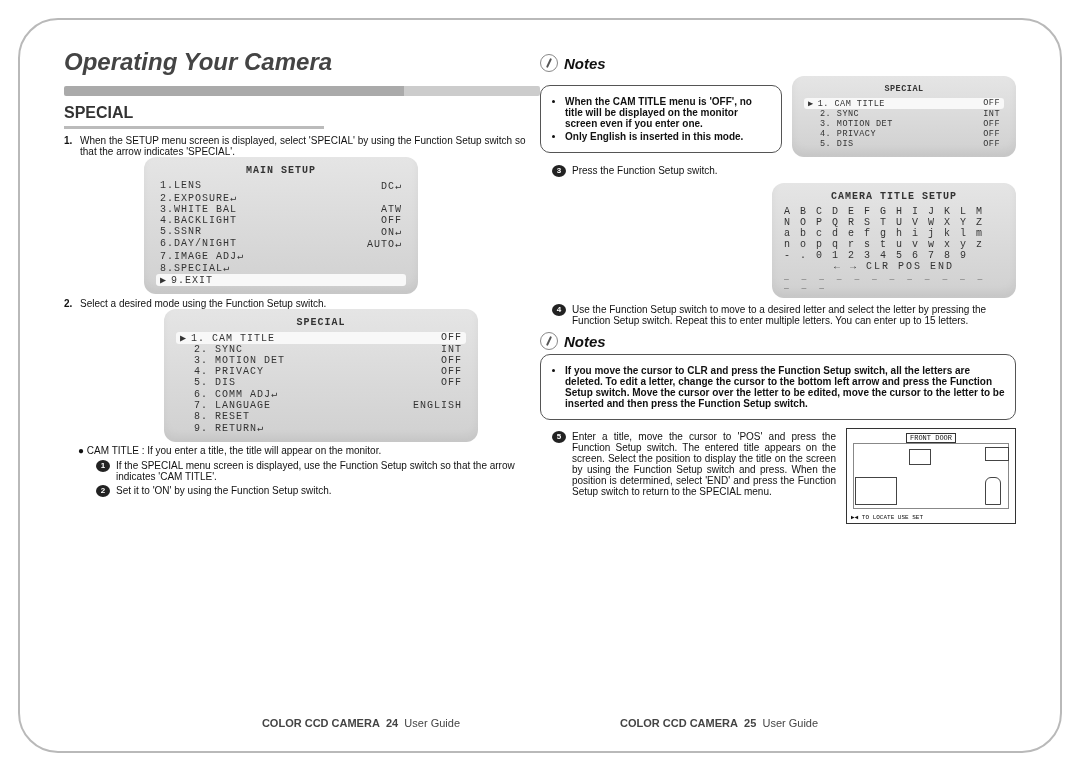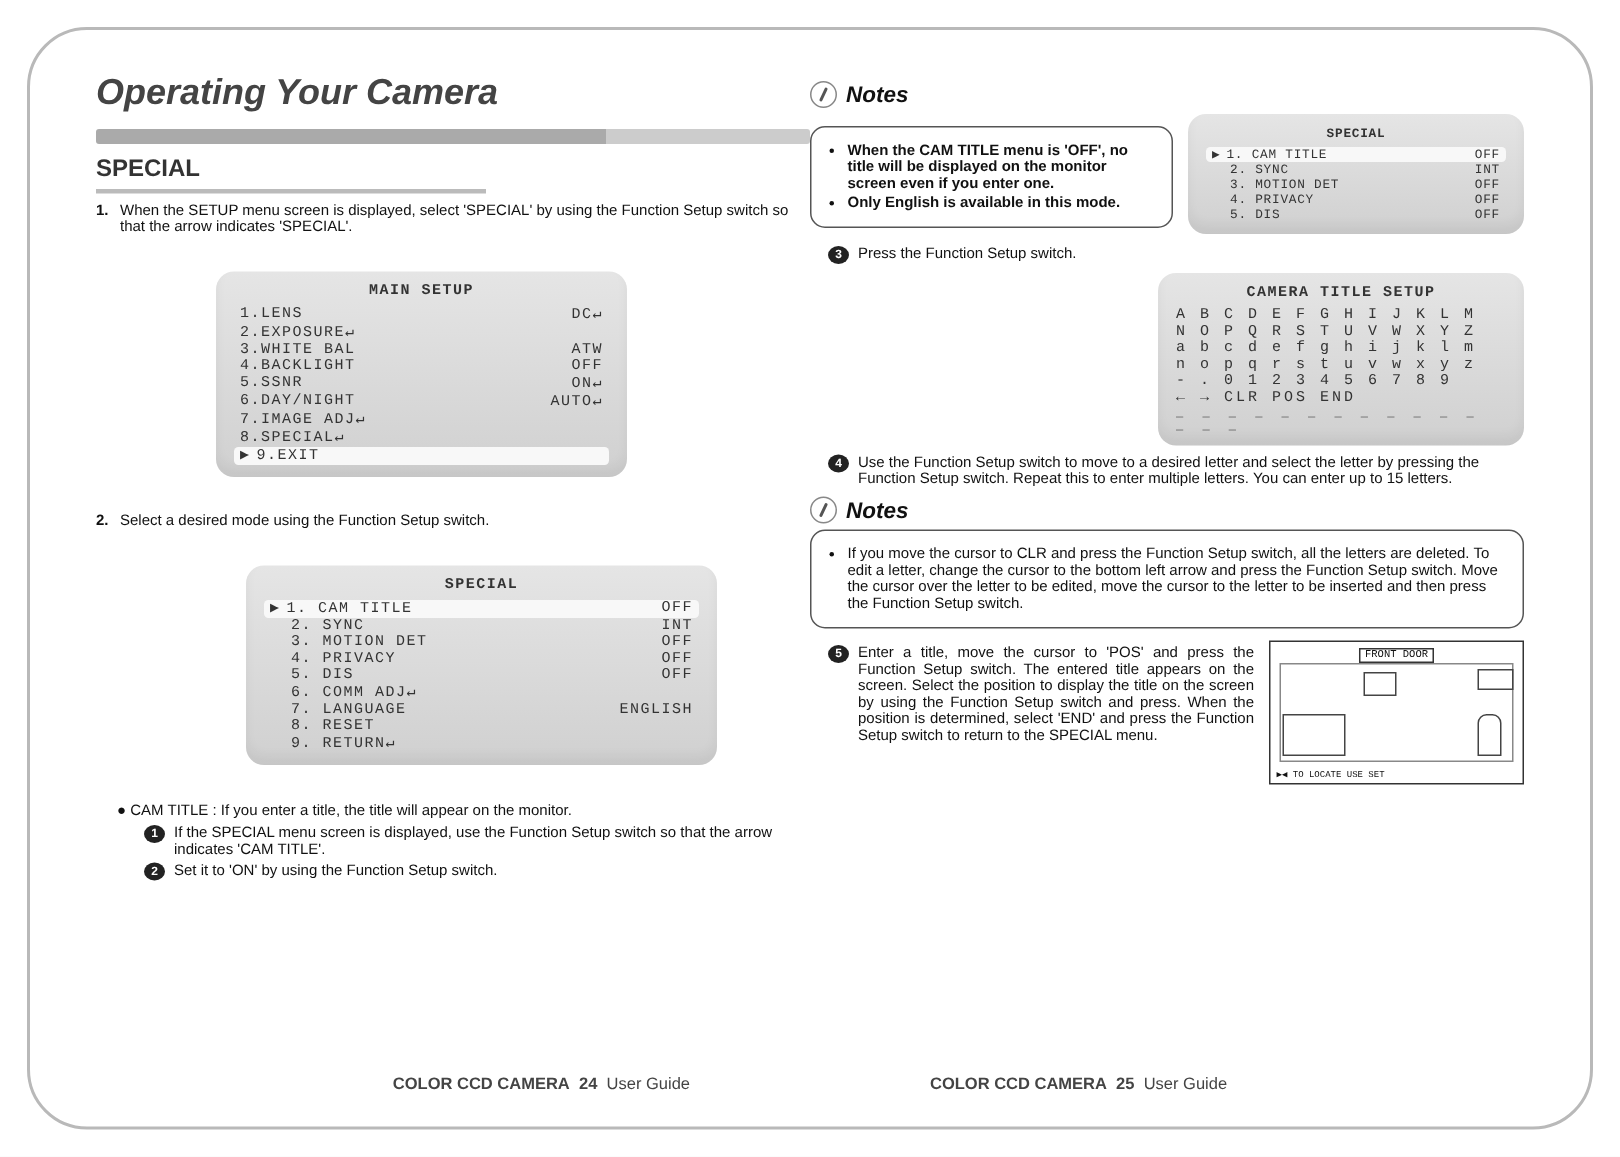--- a/index.html
+++ b/index.html
@@ -18,21 +18,21 @@
   .sub{margin-left:32px}
   .sub-item{display:flex;gap:6px;margin-top:3px}
   .sub-item .blt{min-width:14px;text-align:center;font-weight:bold}
   .blt.circle{display:inline-block;width:12px;height:12px;border-radius:50%;background:#222;color:#fff;font-size:8px;line-height:12px;text-align:center}
   .notes-hdr{display:flex;align-items:flex-end;gap:6px;margin:6px 0 4px;font-style:italic;font-weight:bold;font-size:15px}
   .pin{width:16px;height:16px;border:1px solid #888;border-radius:50%;display:flex;align-items:center;justify-content:center}
   .pin::before{content:'';width:2px;height:10px;background:#555;border-radius:1px;transform:rotate(25deg)}
   .notes-box{border:1px solid #555;border-radius:10px;padding:8px 10px;margin-top:4px}
   .notes-box ul{margin:0;padding-left:14px}
   .notes-box li{margin:2px 0}
-  .osd{background:linear-gradient(#e5e5e5,#d0d0d0);border-radius:12px;padding:8px 12px;font-family:'Courier New',monospace;font-size:10px;letter-spacing:1px;color:#333;margin:24px auto;box-shadow:inset 0 -6px 8px rgba(0,0,0,.05)}
+  .osd{background:linear-gradient(#e5e5e5,#d0d0d0);border-radius:12px;padding:8px 12px;font-family:'Courier New',monospace;font-size:10px;letter-spacing:1px;color:#333;margin:0 auto;box-shadow:inset 0 -6px 8px rgba(0,0,0,.05)}
   .osd.sm{width:250px}
   .osd.md{width:290px}
   .osd.tiny{width:200px;font-size:8.5px;letter-spacing:.5px}
   .osd .title{text-align:center;font-weight:bold;margin-bottom:4px}
   .osd .row{display:flex;justify-content:space-between;padding:0 4px}
   .osd .row.hl{background:#f8f8f8;border-radius:3px}
   .arrow::before{content:'▶';margin-right:4px}
   .right-top{display:flex;gap:10px;align-items:center}
   .right-top .notes-box{flex:1;font-weight:bold}
   .right-top .osd{margin:0}
@@ -170,21 +170,21 @@
 
       <div class="col">
         <div class="notes-hdr">
             <span class="pin"></span>
             <span>Notes</span>
           </div>
         <div class="right-top">
           <div class="notes-box">
             <ul>
               <li>When the CAM TITLE menu is 'OFF', no title will be displayed on the monitor screen even if you enter one.</li>
-              <li>Only English is available in this mode.</li>
+              <li>Only English is inserted in this mode.</li>
             </ul>
           </div>
           <div class="osd tiny">
             <div class="title">SPECIAL</div>
             <div class="row hl">
                 <span class="arrow">1. CAM TITLE</span>
                 <span>OFF</span>
               </div>
             <div class="row">
                 <span style="padding-left:12px">2. SYNC</span>
@@ -210,34 +210,34 @@
             <span>Press the Function Setup switch.</span>
           </div>
 
         <div class="osd title-osd">
           <div class="title">CAMERA TITLE SETUP</div>
           <div class="line">A B C D E F G H I J K L M</div>
           <div class="line">N O P Q R S T U V W X Y Z</div>
           <div class="line">a b c d e f g h i j k l m</div>
           <div class="line">n o p q r s t u v w x y z</div>
           <div class="line">- . 0 1 2 3 4 5 6 7 8 9</div>
-          <div class="line" style="">← → CLR POS END</div>
+          <div class="line" style="text-align:center">← → CLR POS END</div>
           <div class="cursor" style="">_ _ _ _ _ _ _ _ _ _ _ _ _ _ _</div>
         </div>
 
         <div class="sub-item" style="margin-left:12px;margin-top:6px">
             <span class="blt circle">4</span>
             <span>Use the Function Setup switch to move to a desired letter and select the letter by pressing the Function Setup switch. Repeat this to enter multiple letters. You can enter up to 15 letters.</span>
           </div>
 
         <div class="notes-hdr">
             <span class="pin"></span>
             <span>Notes</span>
           </div>
-        <div class="notes-box" style="font-weight:normal">
+        <div class="notes-box" style="font-weight:bold">
           <ul>
               <li>If you move the cursor to CLR and press the Function Setup switch, all the letters are deleted. To edit a letter, change the cursor to the bottom left arrow and press the Function Setup switch. Move the cursor over the letter to be edited, move the cursor to the letter to be inserted and then press the Function Setup switch.</li>
             </ul>
         </div>
 
         <div class="block-5" style="margin-top:8px">
           <div class="sub-item" style="margin-left:12px;flex:1">
               <span class="blt circle">5</span>
               <span style="text-align:justify">Enter a title, move the cursor to 'POS' and press the Function Setup switch. The entered title appears on the screen. Select the position to display the title on the screen by using the Function Setup switch and press. When the position is determined, select 'END' and press the Function Setup switch to return to the SPECIAL menu.</span>
             </div>

